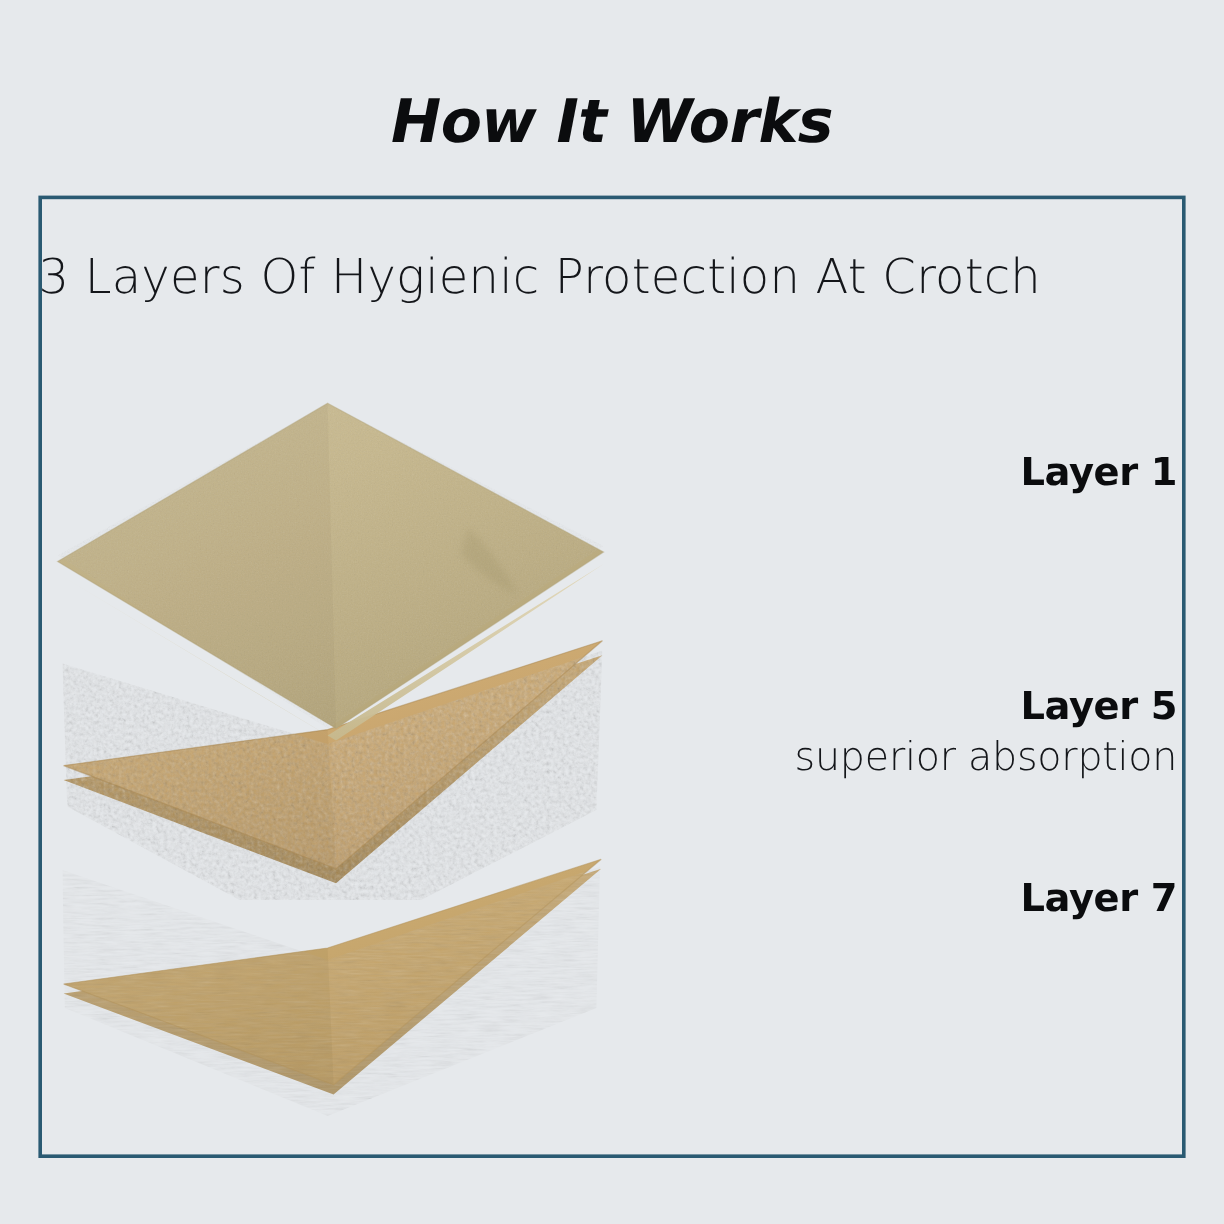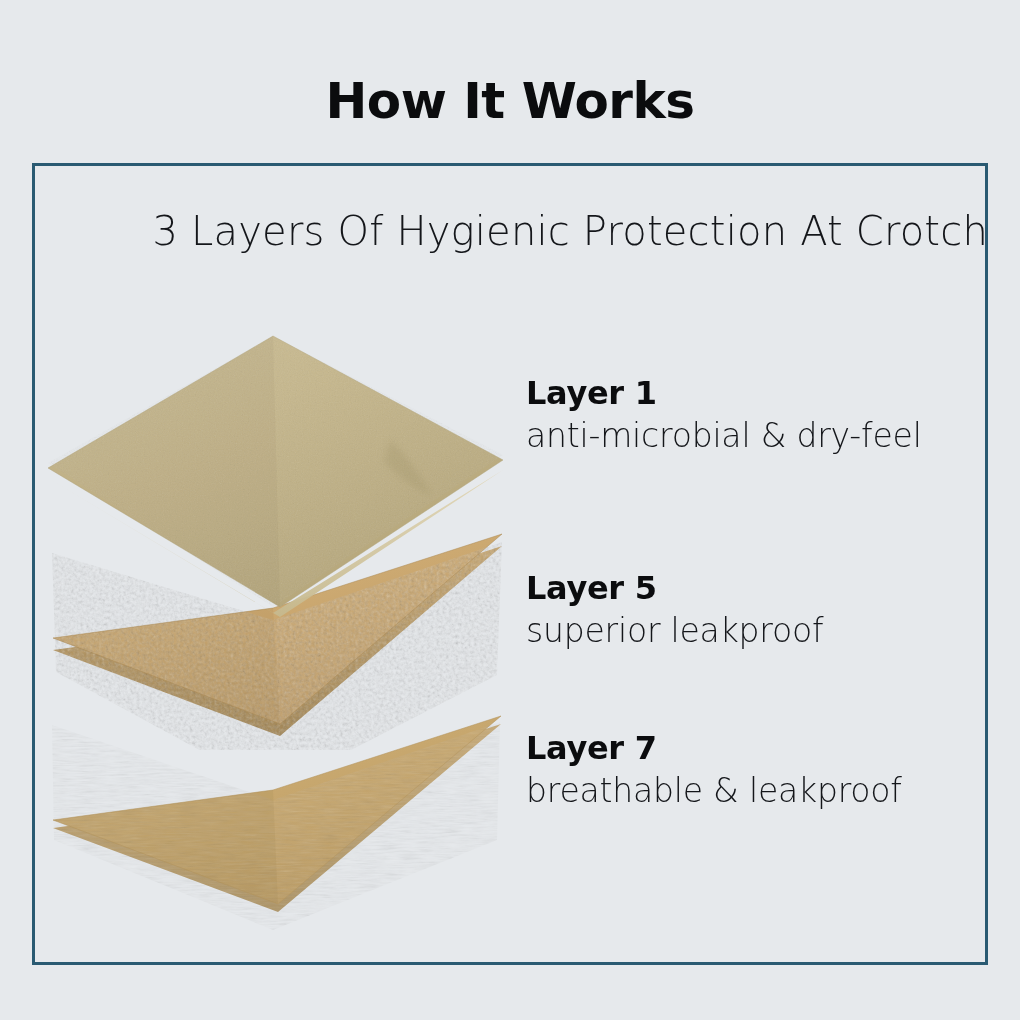--- a/index.html
+++ b/index.html
@@ -16,36 +16,37 @@
   
   .title{
     position:absolute;
     left:0;right:0;top:72px;
     text-align:center;
     font-size:50px;
     font-weight:700;
     letter-spacing:-0.5px;
     color:#0b0c0e;
     font-family:"DejaVu Sans", sans-serif;
+    font-style:italic;
   }
 
   
   .frame{
     position:absolute;
     left:32px;top:163px;
     width:956px;height:802px;
     border:3px solid #2a5a72;
     box-sizing:border-box;
   }
 
   
   .subtitle{
     position:absolute;
     left:32px;right:32px;top:208px;
-    text-align:right;
+    text-align:left;
     font-size:40px;
     font-weight:300;
     letter-spacing:0.2px;
     color:#14161a;
     font-family:"DejaVu Sans", sans-serif;
   }
 
   
   .diagram{
     position:absolute;
@@ -56,22 +57,22 @@
   .layer-svg{position:absolute;left:0;top:0;width:480px;height:620px;}
 
   
   .captions{
     position:absolute;
     left:510px;top:330px;
     width:470px;height:600px;
   }
   .caption{
     position:absolute;
-    left:16px;width:470px;
-    text-align:left;
+    left:1px;width:470px;
+    text-align:right;
     font-family:"DejaVu Sans", sans-serif;
   }
   .cap1{top:45px;}
   .cap2{top:240px;}
   .cap3{top:400px;}
 
   .cap-title{
     font-size:32px;
     font-weight:700;
     color:#0b0c0e;
@@ -207,27 +208,25 @@
         <path d="M233,16 L463,140 L240,287 L8,148 Z" fill="none" stroke="#b2a57b" stroke-width="1" opacity="0.45"></path>
         <path d="M233,16 L240,287 L8,148 Z" fill="#5f5737" opacity="0.05"></path>
       </g>
     </svg>
   </div>
 
   <div class="captions">
 
     <div class="caption cap1">
       <div class="cap-title">Layer 1</div>
-      <div class="cap-desc">anti-microbial &amp; dry-feel</div>
     </div>
 
     <div class="caption cap2">
       <div class="cap-title">Layer 5</div>
-      <div class="cap-desc">superior leakproof</div>
+      <div class="cap-desc">superior absorption</div>
     </div>
 
     <div class="caption cap3">
       <div class="cap-title">Layer 7</div>
-      <div class="cap-desc">breathable &amp; leakproof</div>
     </div>
 
   </div>
 </div>
 
 </body></html>

